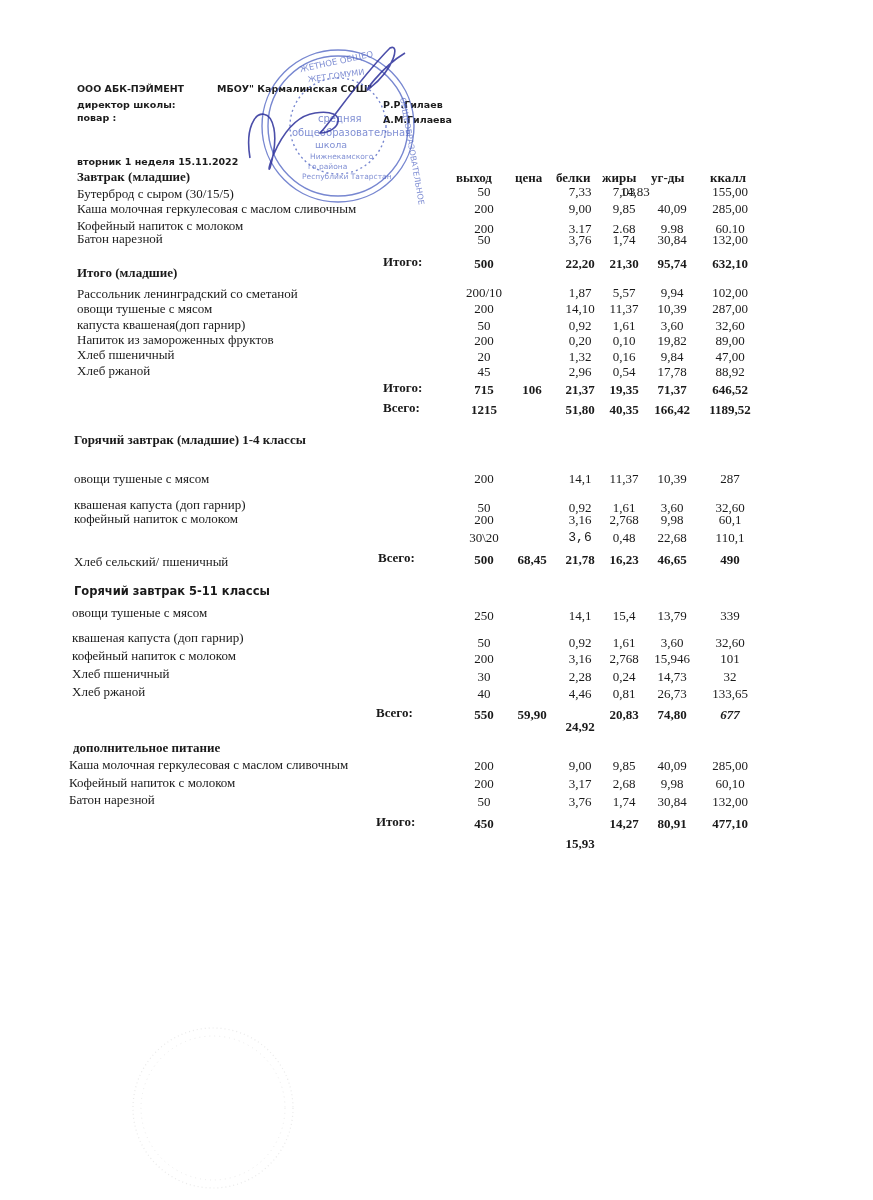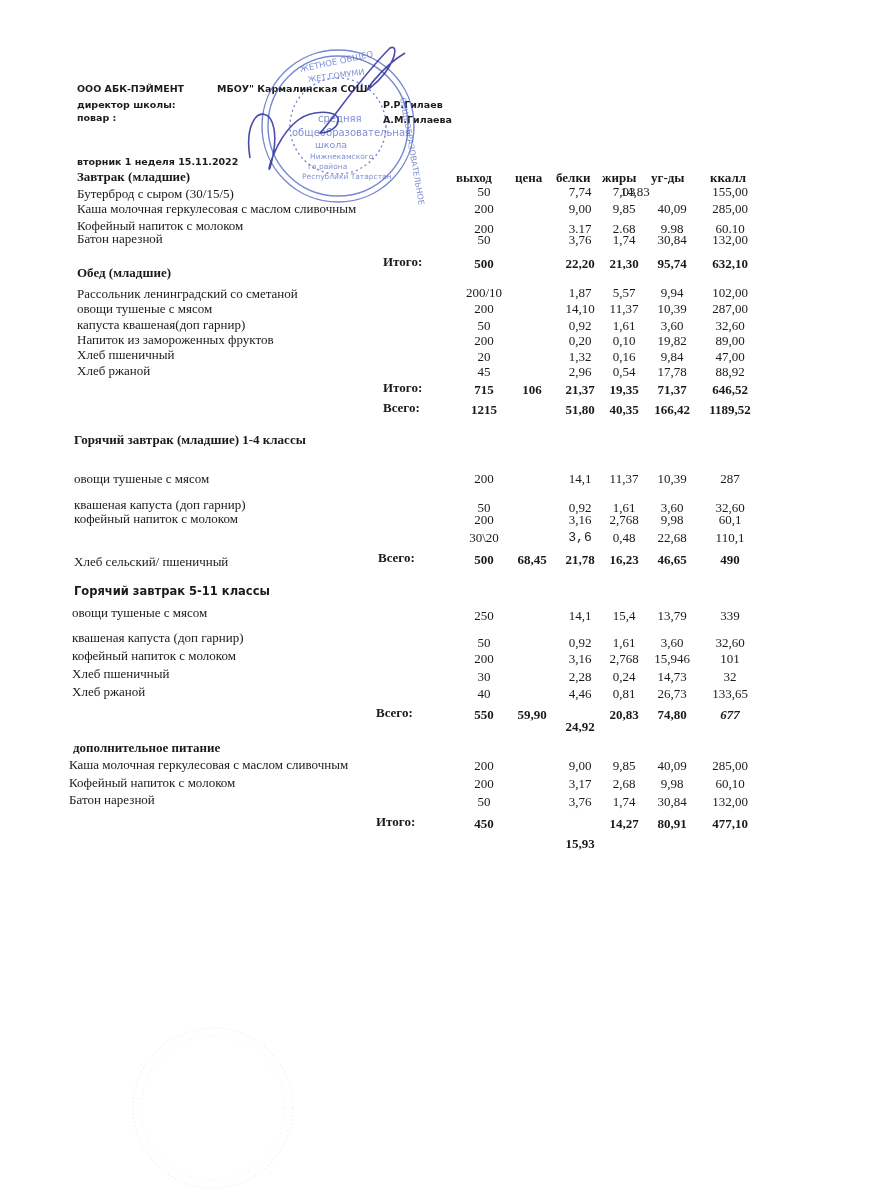--- a/index.html
+++ b/index.html
@@ -37,21 +37,21 @@
   <div class="colhdr" style="left:556px;">белки</div>
   <div class="colhdr" style="left:602px;">жиры</div>
   <div class="colhdr" style="left:651px;">уг-ды</div>
   <div class="colhdr" style="left:710px;">ккалл</div>
 
   <div id="rows">
       <div class="sec-title" style="left: 77px; top: 169px;">Завтрак (младшие)</div>
       <div class="item" style="left: 77px; top: 187px;">Бутерброд с сыром (30/15/5)</div>
       <div class="num" style="left: 456px; top: 185px;">50</div>
       <div class="num" style="left: 504px; top: 185px;"></div>
-      <div class="num" style="left: 552px; top: 185px;">7,74</div>
+      <div class="num" style="left: 552px; top: 185px;">7,33</div>
       <div class="num" style="left: 596px; top: 185px;">7,03</div>
       <div class="num" style="left: 607px; top: 185px;">14,83</div>
       <div class="num" style="left: 702px; top: 185px;">155,00</div>
       <div class="item" style="left: 77px; top: 202px;">Каша молочная геркулесовая с маслом сливочным</div>
       <div class="num" style="left: 456px; top: 202px;">200</div>
       <div class="num" style="left: 504px; top: 202px;"></div>
       <div class="num" style="left: 552px; top: 202px;">9,00</div>
       <div class="num" style="left: 596px; top: 202px;">9,85</div>
       <div class="num" style="left: 644px; top: 202px;">40,09</div>
       <div class="num" style="left: 702px; top: 202px;">285,00</div>
@@ -69,21 +69,21 @@
       <div class="num" style="left: 596px; top: 233px;">1,74</div>
       <div class="num" style="left: 644px; top: 233px;">30,84</div>
       <div class="num" style="left: 702px; top: 233px;">132,00</div>
       <div class="item b" style="left: 383px; top: 255px;">Итого:</div>
       <div class="num b" style="left: 456px; top: 257px;">500</div>
       <div class="num b" style="left: 504px; top: 257px;"></div>
       <div class="num b" style="left: 552px; top: 257px;">22,20</div>
       <div class="num b" style="left: 596px; top: 257px;">21,30</div>
       <div class="num b" style="left: 644px; top: 257px;">95,74</div>
       <div class="num b" style="left: 702px; top: 257px;">632,10</div>
-      <div class="sec-title" style="left: 77px; top: 265px;">Обед (младшие)</div>
+      <div class="sec-title" style="left: 77px; top: 265px;">Итого (младшие)</div>
       <div class="item" style="left: 77px; top: 287px;">Рассольник ленинградский со сметаной</div>
       <div class="num" style="left: 456px; top: 286px;">200/10</div>
       <div class="num" style="left: 504px; top: 286px;"></div>
       <div class="num" style="left: 552px; top: 286px;">1,87</div>
       <div class="num" style="left: 596px; top: 286px;">5,57</div>
       <div class="num" style="left: 644px; top: 286px;">9,94</div>
       <div class="num" style="left: 702px; top: 286px;">102,00</div>
       <div class="item" style="left: 77px; top: 302px;">овощи тушеные с мясом</div>
       <div class="num" style="left: 456px; top: 302px;">200</div>
       <div class="num" style="left: 504px; top: 302px;"></div>

